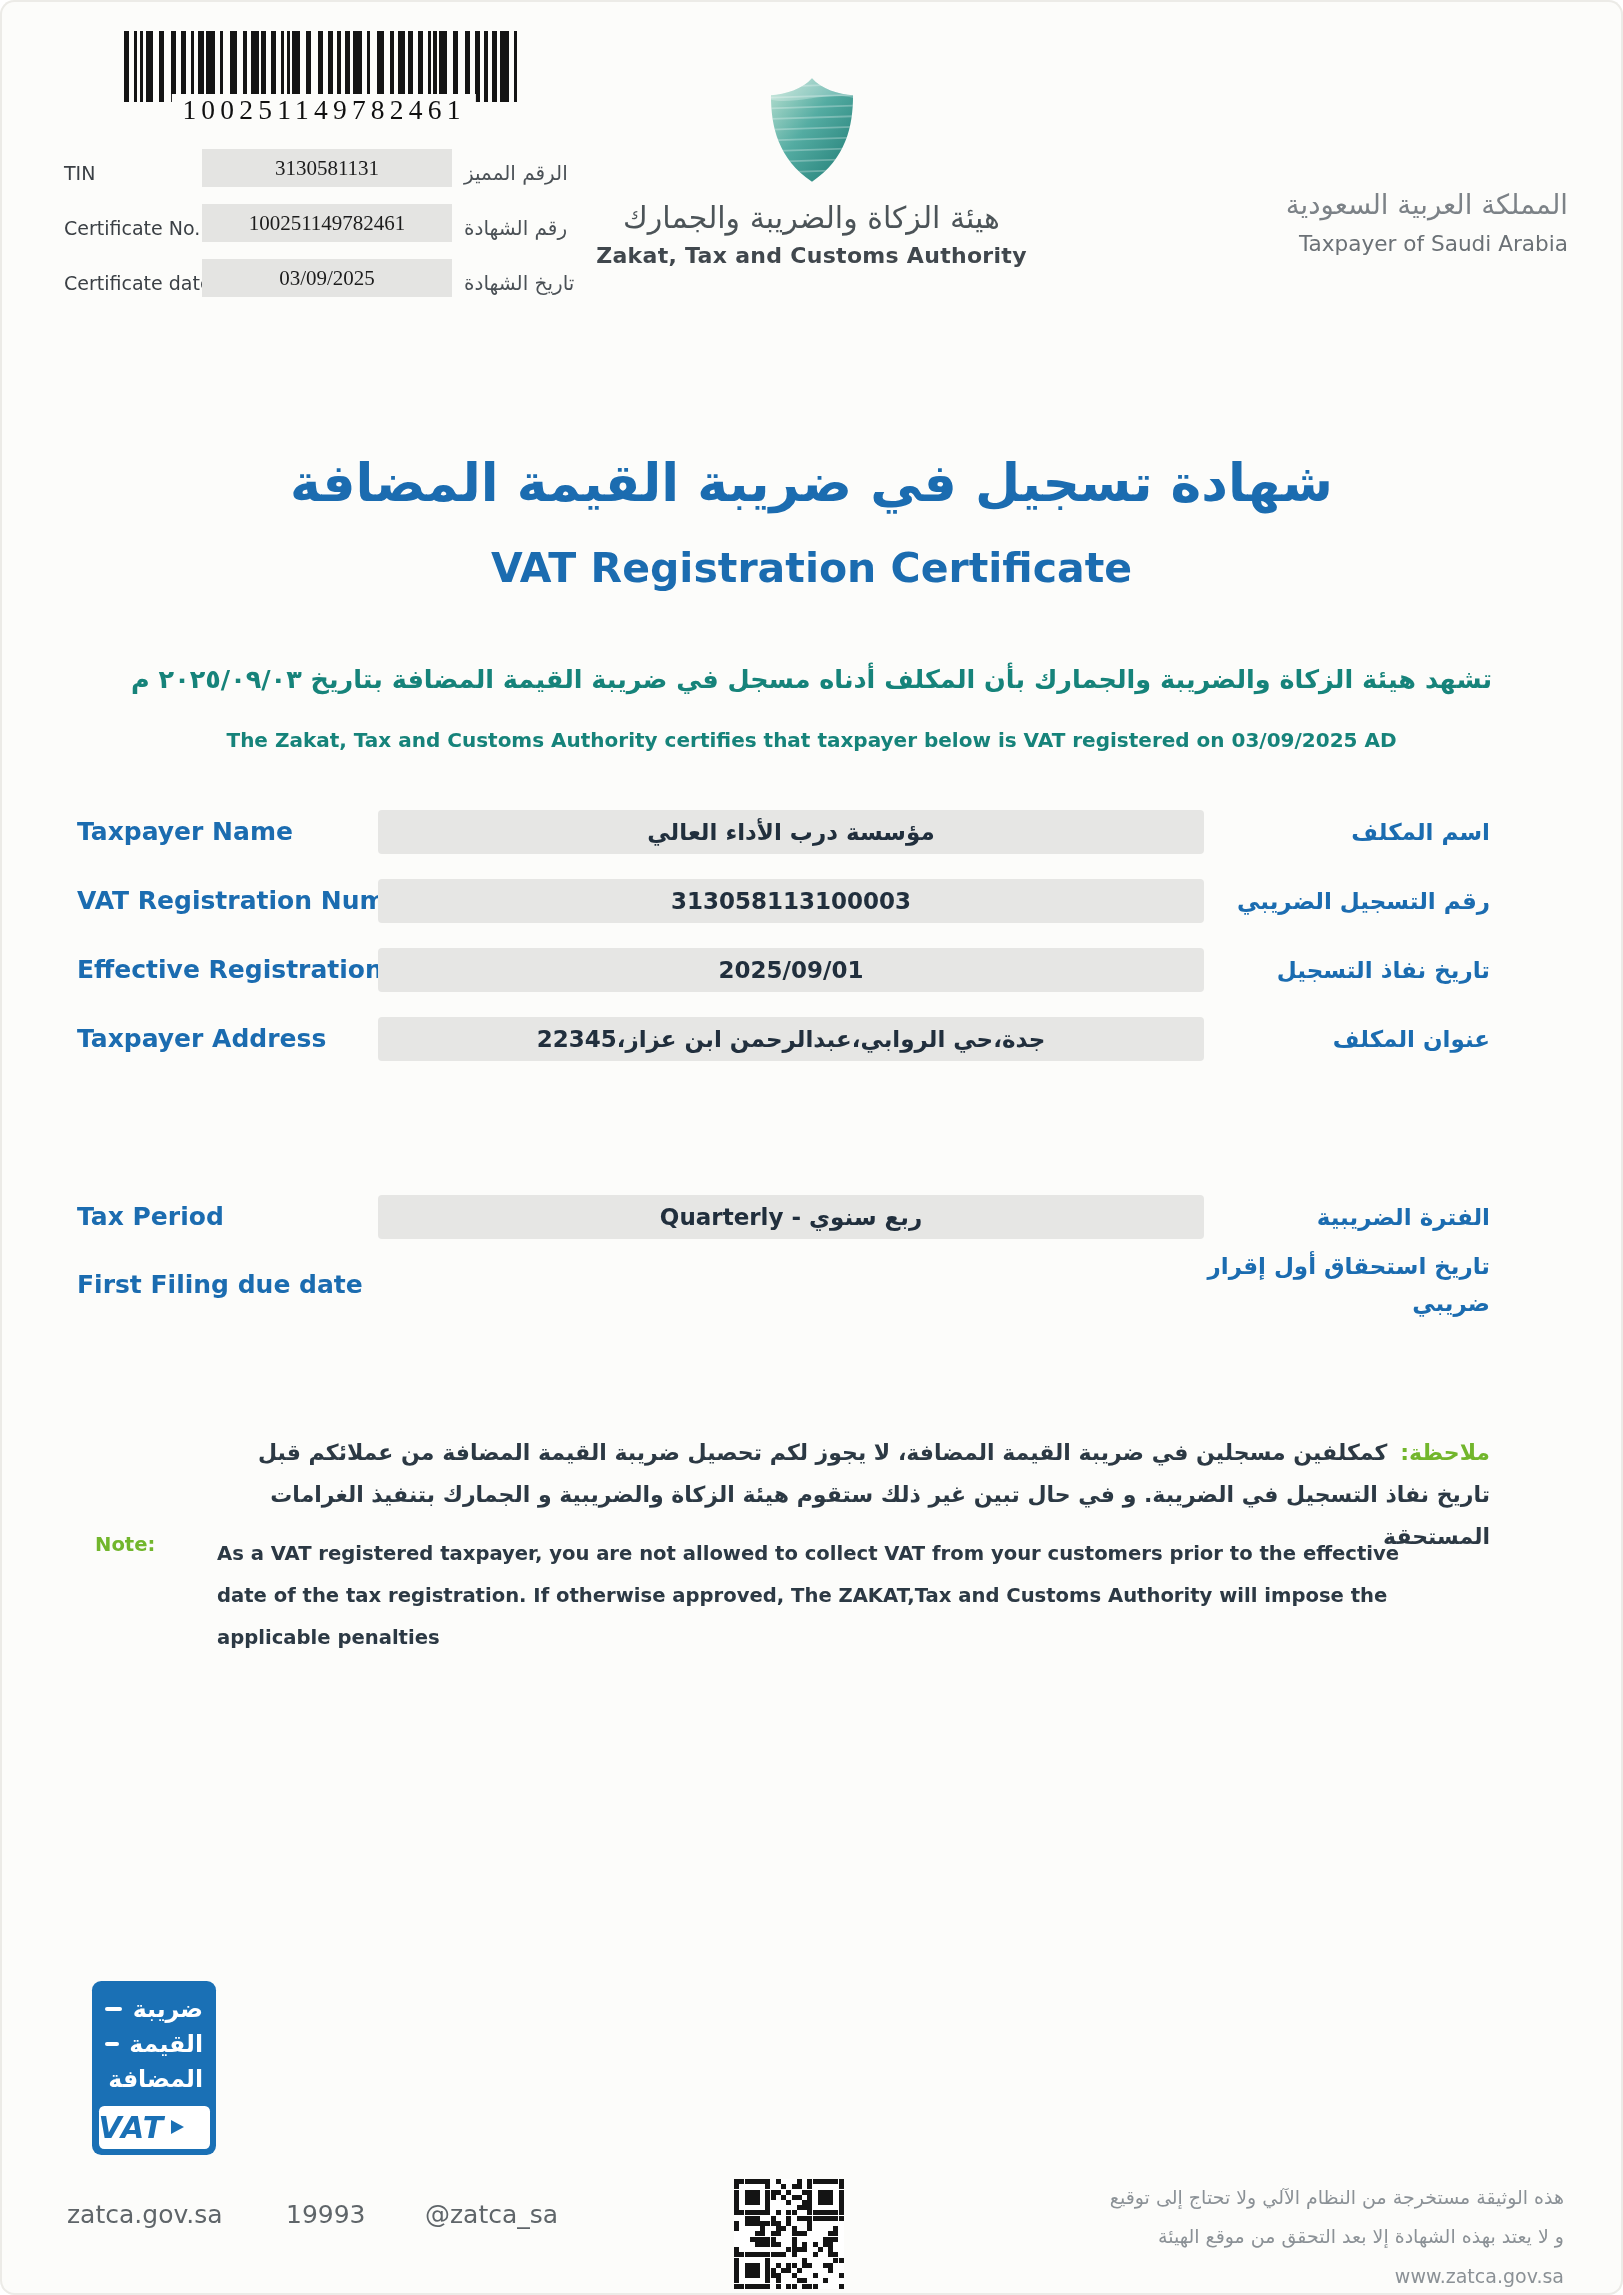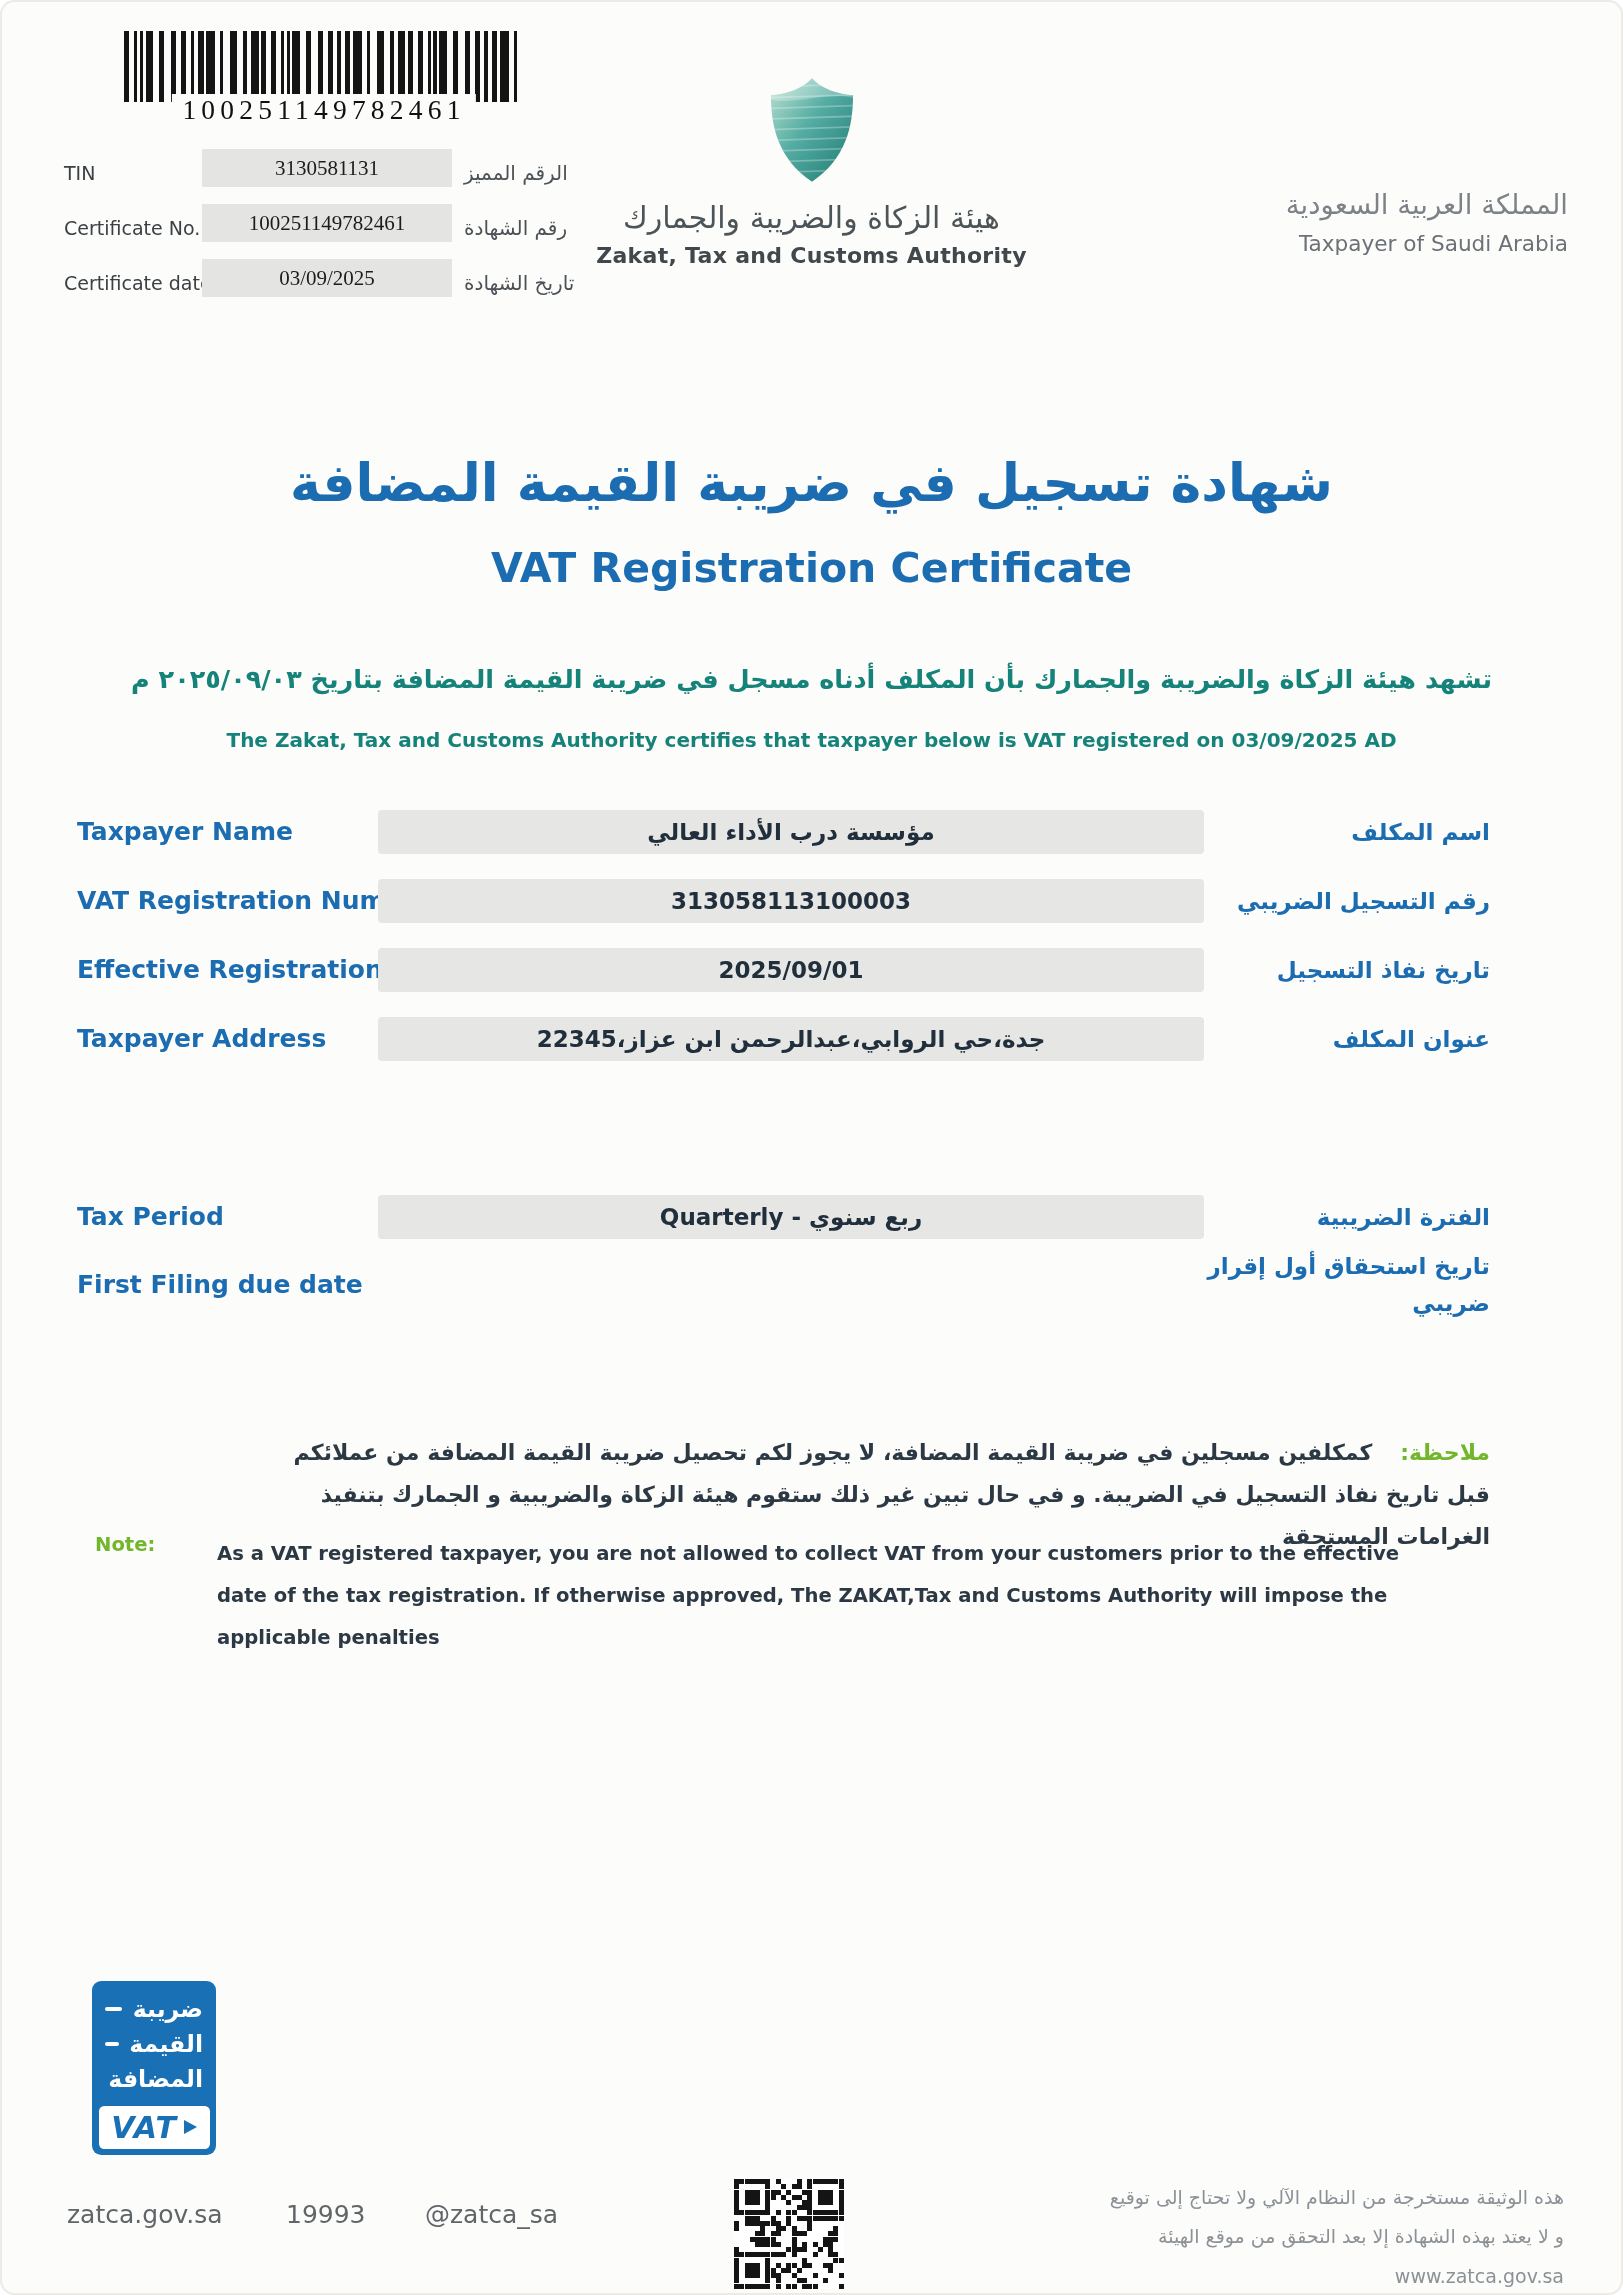--- a/index.html
+++ b/index.html
@@ -56,34 +56,34 @@
   .f-box { position:absolute; left:378px; top:0; bottom:0; width:826px; background:#e6e6e4;
     border-radius:3.9px; display:flex; align-items:center; justify-content:center; }
   .f-box span { font-size:23px; font-weight:bold; color:#212f3d; direction:rtl; unicode-bidi:plaintext; }
   .f-label-ar { position:absolute; right:133px; top:50%; transform:translateY(-50%);
     font-size:23px; font-weight:bold; color:#1b6cb0; direction:rtl; text-align:right;
     white-space:pre-line; line-height:1.6; }
 
   
   .note-ar { position:absolute; top:1432px; right:133px; width:1247px; direction:rtl; text-align:right;
     font-size:22px; font-weight:bold; color:#2c3944; line-height:1.9; }
-  .note-ar .note-label { color:#72b62c; margin-left:28px; }
+  .note-ar .note-label { color:#72b62c; margin-left:13px; }
   .note-en-label { position:absolute; left:95px; top:1533px; font-size:19.6px; font-weight:bold; color:#72b62c; }
   .note-en { position:absolute; left:217px; top:1533px; width:1188px;
     font-size:19.6px; font-weight:bold; color:#2c3944; line-height:2.15; }
 
   
   .vat-logo { position:absolute; left:92px; top:1981px; width:124px; height:174px; }
   .vat-box { position:absolute; left:0; top:0; right:0; bottom:0; background:#1a70b5; border-radius:9.2px; }
   .vat-lines { position:absolute; top:10.5px; left:0; right:0; }
   .vat-line { display:flex; direction:rtl; align-items:center; padding:0 13px; height:35px;
     color:#ffffff; font-weight:bold; font-size:23.6px; }
   .vat-line::after { content:""; width:19.6px; height:3.9px; background:#ffffff; margin-right:10.5px; border-radius:2px; }
   .vat-strip { position:absolute; left:6.5px; right:6.5px; bottom:6.5px; height:43px; background:#ffffff;
-    border-radius:5.2px; display:flex; align-items:center; justify-content:center; gap:6.5px; }
+    border-radius:5.2px; display:flex; align-items:center; gap:6.5px; }
   .vat-strip span { color:#1a70b5; font-weight:bold; font-style:italic; font-size:30px; letter-spacing:1.3px; }
   .vat-tri { width:0; height:0; border-left:13px solid #1a70b5; border-top:7.9px solid transparent;
     border-bottom:7.9px solid transparent; }
 
   
   .footer-item { position:absolute; top:2200px; font-size:25px; color:#5f6569; }
   .footer-website { left:67px; }
   .footer-phone { left:286px; }
   .footer-social { left:425px; }
 

